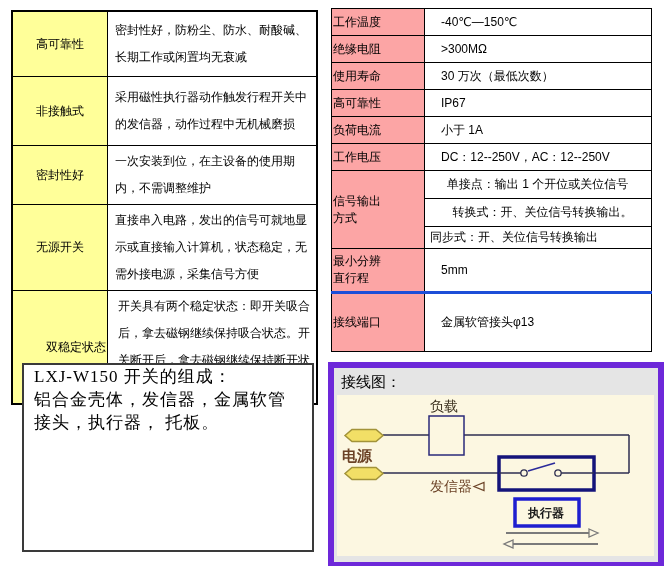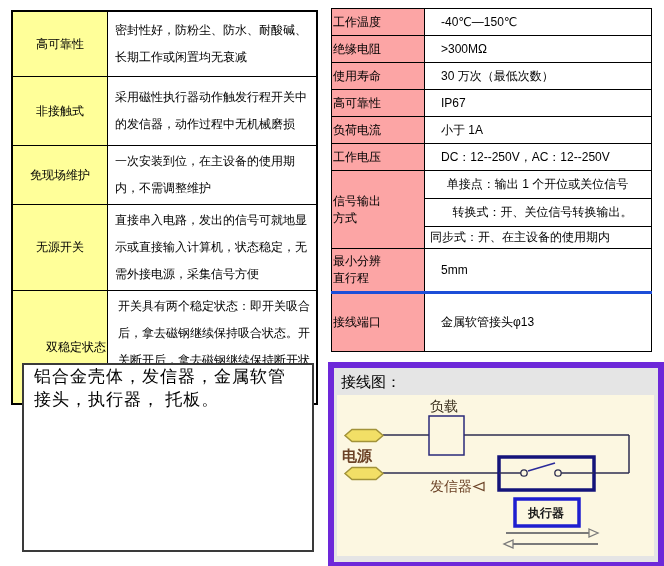--- a/index.html
+++ b/index.html
@@ -53,21 +53,21 @@
   <tbody>
       <tr class="fr1">
     <td class="flabel">高可靠性</td>
     <td class="fdesc">密封性好，防粉尘、防水、耐酸碱、长期工作或闲置均无衰减</td>
   </tr>
   <tr class="fr2">
     <td class="flabel">非接触式</td>
     <td class="fdesc">采用磁性执行器动作触发行程开关中的发信器，动作过程中无机械磨损</td>
   </tr>
   <tr class="fr3">
-    <td class="flabel">免现场维护</td>
+    <td class="flabel">密封性好</td>
     <td class="fdesc">一次安装到位，在主设备的使用期内，不需调整维护</td>
   </tr>
   <tr class="fr4">
     <td class="flabel">无源开关</td>
     <td class="fdesc">直接串入电路，发出的信号可就地显示或直接输入计算机，状态稳定，无需外接电源，采集信号方便</td>
   </tr>
   <tr class="fr5">
     <td class="flabel">双稳定状态</td>
     <td class="fdesc">开关具有两个稳定状态：即开关吸合后，拿去磁钢继续保持吸合状态。开关断开后，拿去磁钢继续保持断开状态。</td>
   </tr>
@@ -104,37 +104,38 @@
     <td class="slabel" rowspan="3">
       <div>信号输出</div>
       <div>方式</div>
     </td>
     <td class="sval optc">单接点：输出 1 个开位或关位信号</td>
   </tr>
   <tr class="opt2">
     <td class="sval optc">转换式：开、关位信号转换输出。</td>
   </tr>
   <tr class="opt3">
-    <td class="sval optl">同步式：开、在主设备的使用期内</td>
+    <td class="sval optl">同步式：开、关位信号转换输出</td>
   </tr>
   <tr class="minres">
     <td class="slabel">
       <div>最小分辨</div>
       <div>直行程</div>
     </td>
     <td class="sval">5mm</td>
   </tr>
   <tr class="port">
     <td class="slabel">接线端口</td>
     <td class="sval">金属软管接头φ13</td>
   </tr>
 </tbody>
   </table>
 
 <div class="comp-box">
+  <p class="cl1">LXJ-W150 开关的组成：</p>
   <p class="cl2">铝合金壳体，发信器，金属软管</p>
   <p class="cl3">接头，执行器， 托板。</p>
 </div>
 
 <div class="wiring-box">
   <div class="wiring-title">接线图：</div>
 
   <svg class="diagram-svg" width="317" height="161" viewBox="0 0 317 161">
 
     <rect x="0" y="0" width="317" height="161" fill="#fcf7e1"></rect>

